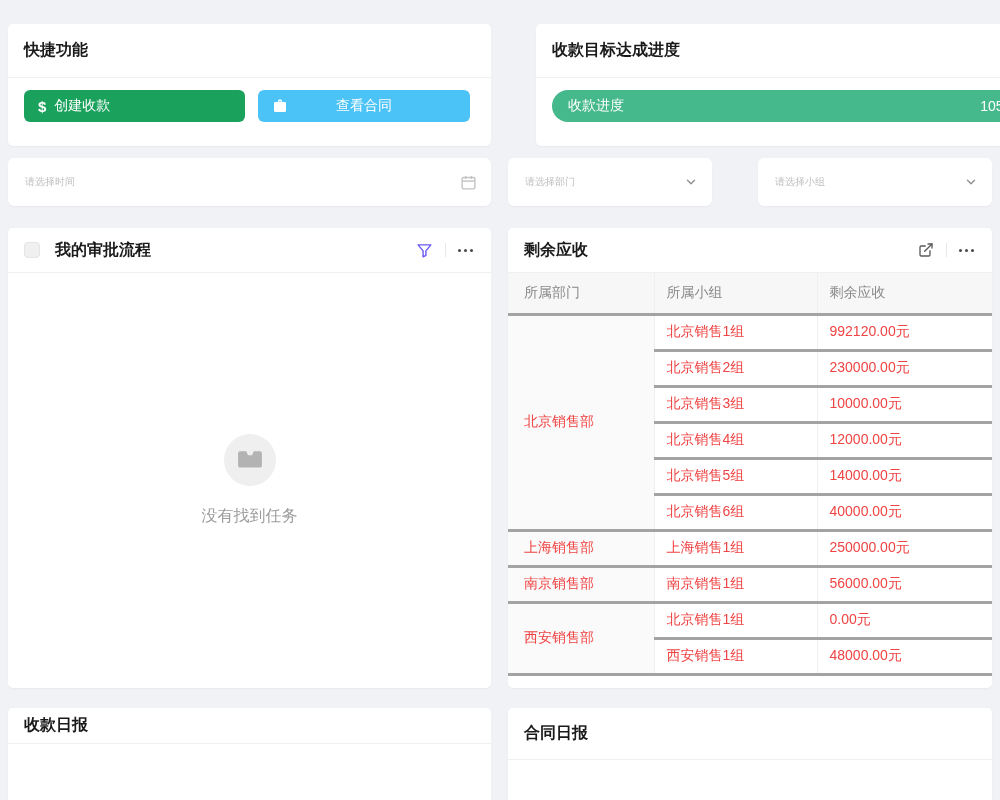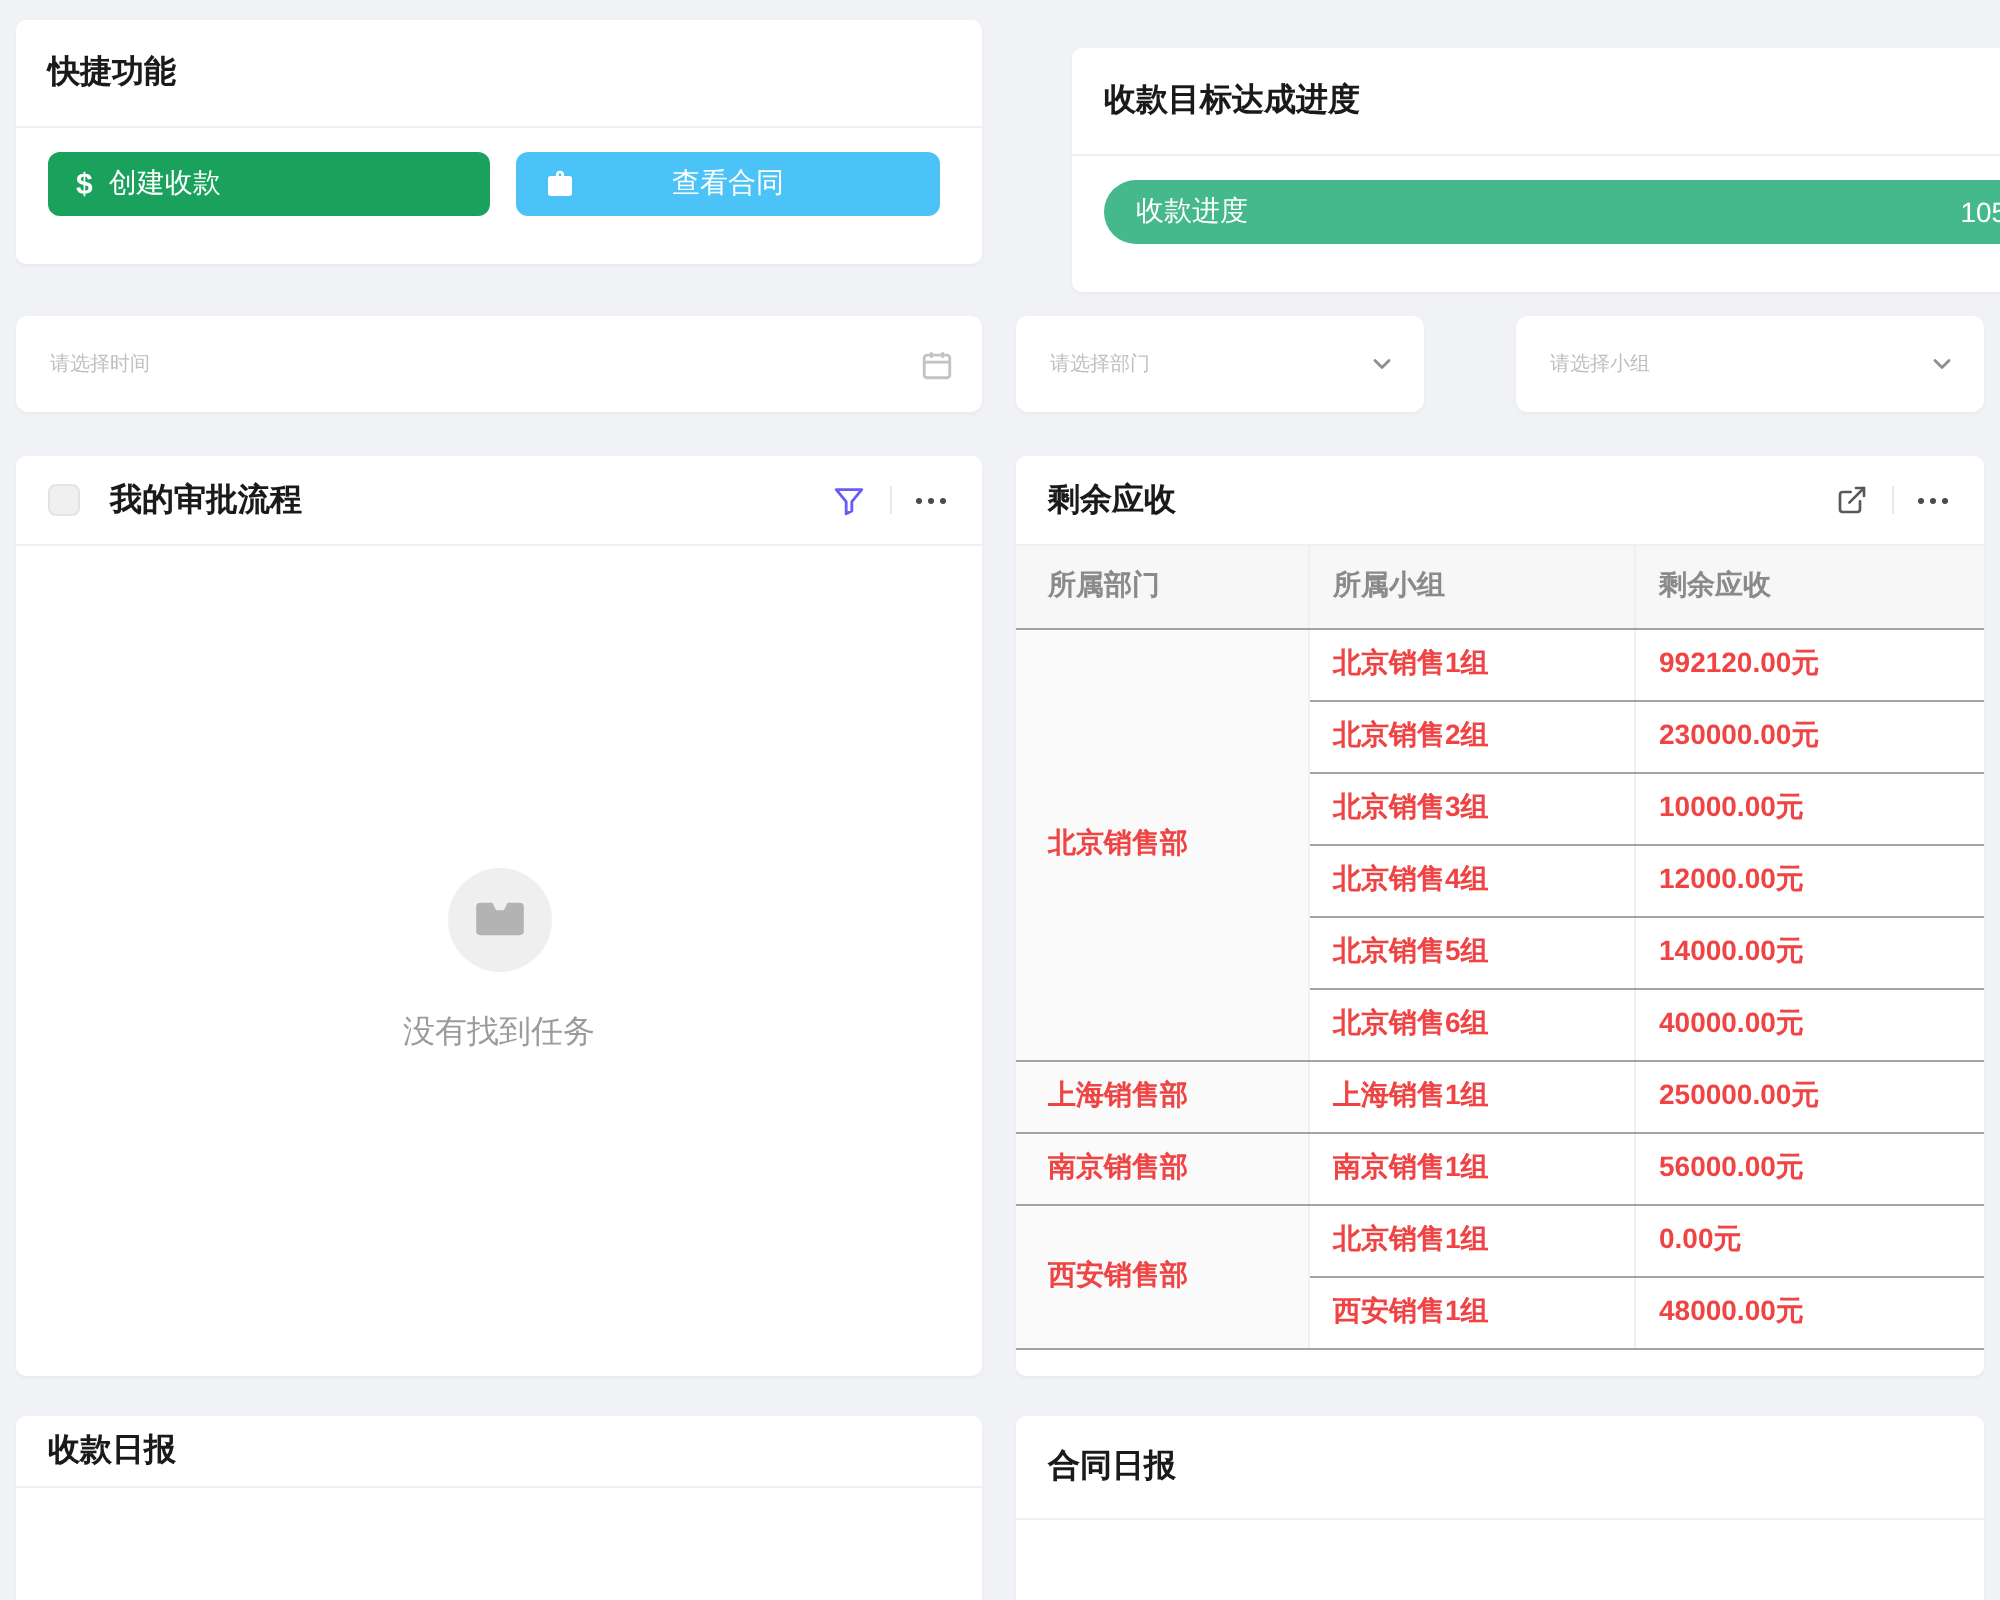--- a/index.html
+++ b/index.html
@@ -72,37 +72,37 @@
   }
   .empty-circle {
     width:52px; height:52px; border-radius:50%; background:#efefef;
     display:flex; align-items:center; justify-content:center;
   }
   .empty-text { font-size:16px; color:#9b9b9b; }
 
   
   table.recv { width:100%; border-collapse:collapse; table-layout:fixed; }
   table.recv th, table.recv td {
-    font-size:14px; font-weight:bold; text-align:left;
-    border-bottom:1px solid #a3a3a3; border-right:1px solid #f0f0f0;
+    font-size:14px; font-weight:normal; text-align:left;
+    border-bottom:3px solid #a3a3a3; border-right:1px solid #f0f0f0;
     padding:0 12px; overflow:hidden; white-space:nowrap;
   }
   table.recv th:last-child, table.recv td:last-child { border-right:none; }
   table.recv th { height:41px; background:#f7f7f7; color:#8a8a8a; }
   table.recv td { height:36px; color:#ef4444; }
   table.recv th:first-child, table.recv td.dept { padding-left:16px; }
   table.recv td.dept { background:#fafafa; }
   col.c1 { width:146px; } col.c2 { width:163px; } col.c3 { width:175px; }
 
   svg { display:block; }
 </style>
 </head>
 <body>
 
-<section class="card" style="left:8px;top:10px;width:483px;height:122px;">
+<section class="card" style="left:8px;top:24px;width:483px;height:122px;">
   <div class="card-header">
     <span class="card-title">快捷功能</span>
   </div>
   <div class="quick-body">
     <button class="btn btn-green" style="background: rgb(26, 162, 93);">
       <span class="dollar">$</span>
       <span>创建收款</span>
     </button>
     <button class="btn btn-blue" style="background: rgb(76, 195, 247); gap: 48px;">
       <span>

